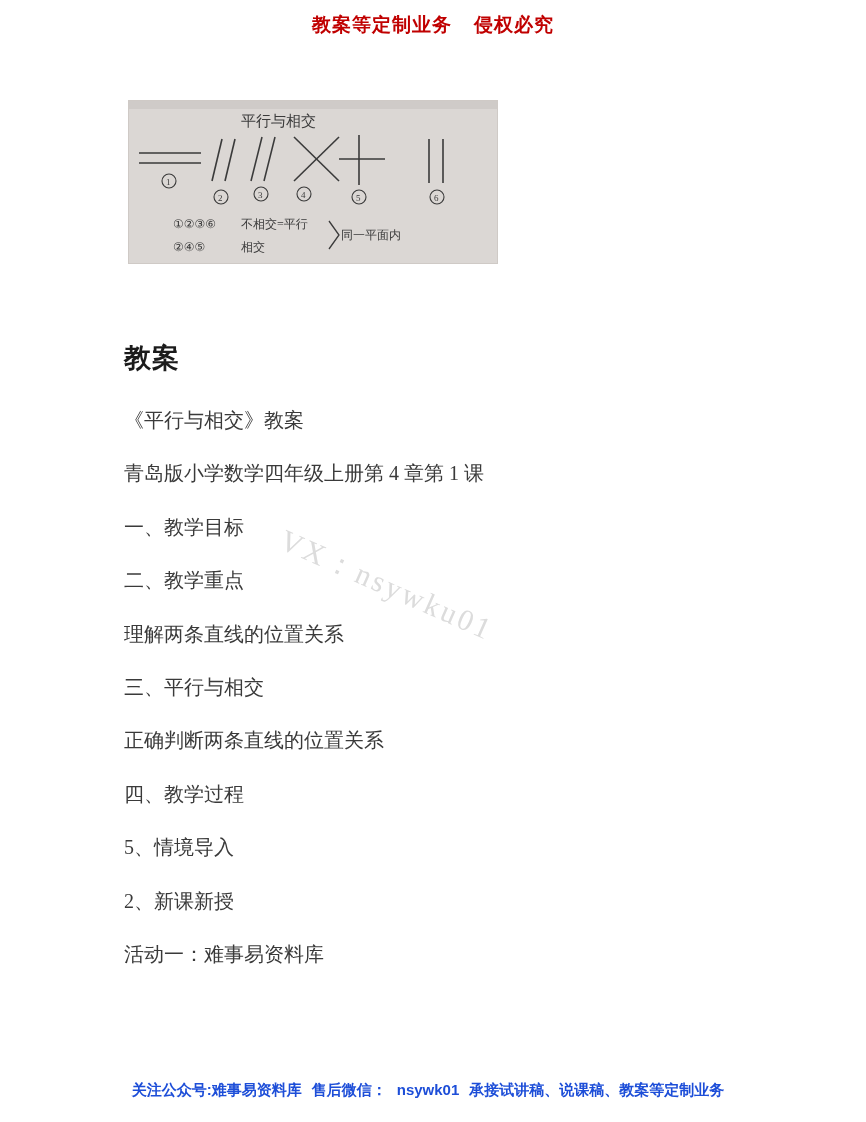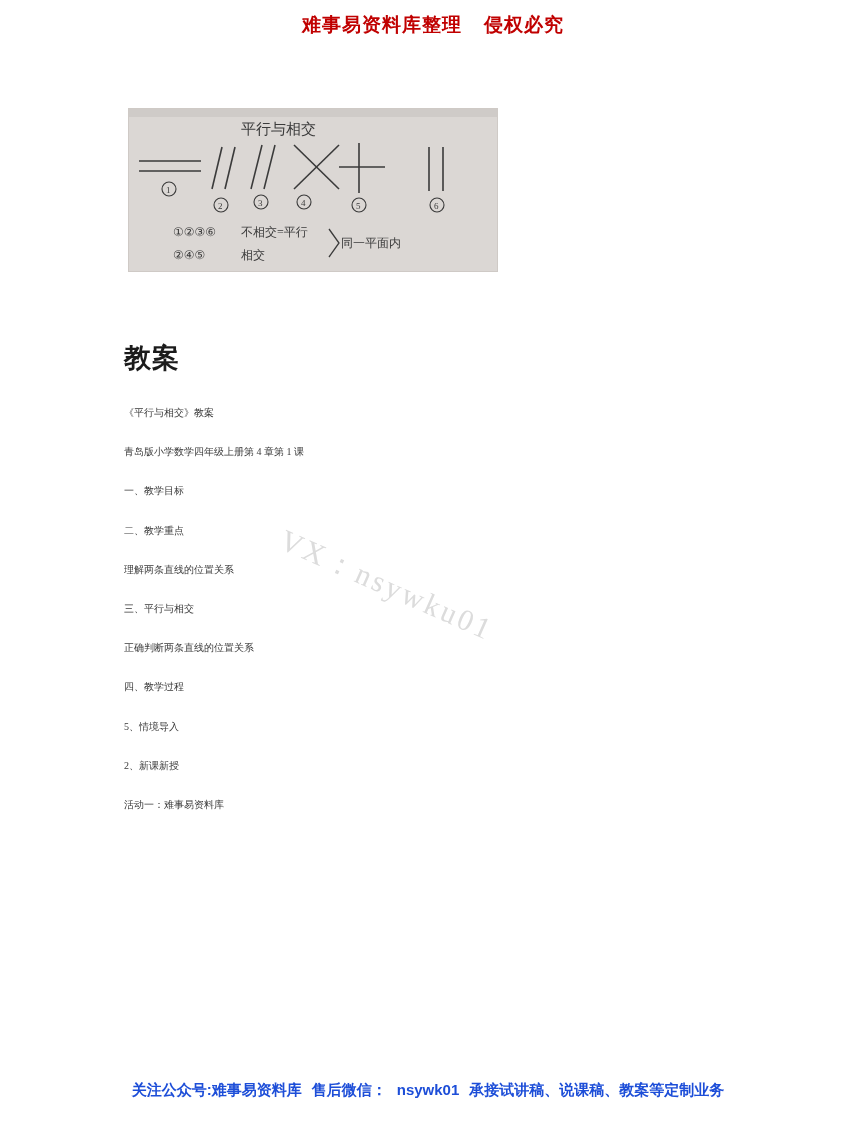--- a/index.html
+++ b/index.html
@@ -34,21 +34,21 @@
     font-size: 19px;
     color: #c00000;
     letter-spacing: 1px;
   }
   .top-banner .seg2 { margin-left: 22px; }
 
   
   .figure-wrap {
     position: absolute;
     left: 128px;
-    top: 108px;
+    top: 100px;
     width: 368px;
     height: 162px;
     background: #14b8a6;
     border: 1px solid #cfcac6;
     overflow: hidden;
   }
   .figure-wrap svg { display: block; }
 
   
   .content {
@@ -59,21 +59,21 @@
   }
   h1.doc-heading {
     font-family: Liberation Sans, sans-serif;
     font-weight: bold;
     font-size: 27px;
     margin: 0 0 30px 0;
     color: #1b1b1b;
     letter-spacing: 1px;
   }
   p.para {
-    font-size: 10px;
+    font-size: 20px;
     line-height: 1.42;
     margin: 0 16px 25px 0;
     color: #3a3a3a;
   }
   p.body-block {
     line-height: 1.7;
     margin-bottom: 24px;
     color: #333333;
   }
 
@@ -108,21 +108,21 @@
   }
   .footer .f-seg { margin-right: 10px; }
   .footer .f-mono { font-family: "Liberation Sans", "DejaVu Sans", sans-serif; }
 </style>
 </head>
 <body>
 
 <div class="page">
 
   <div class="top-banner">
-    <span>难事易资料库整理</span><span class="seg2">侵权必究</span>
+    <span>教案等定制业务</span><span class="seg2">侵权必究</span>
   </div>
 
   <div class="figure-wrap">
     <svg width="368" height="162" viewBox="0 0 368 162">
       <rect x="0" y="0" width="368" height="162" fill="#dbd7d4"></rect>
       <rect x="0" y="0" width="368" height="8" fill="#cfcbc8"></rect>
 
       <text x="112" y="25" font-family="'Liberation Serif', serif" font-size="15" fill="#3b3b3b">平行与相交</text>
 
       <g stroke="#3a3a3a" stroke-width="1.6" fill="none">

